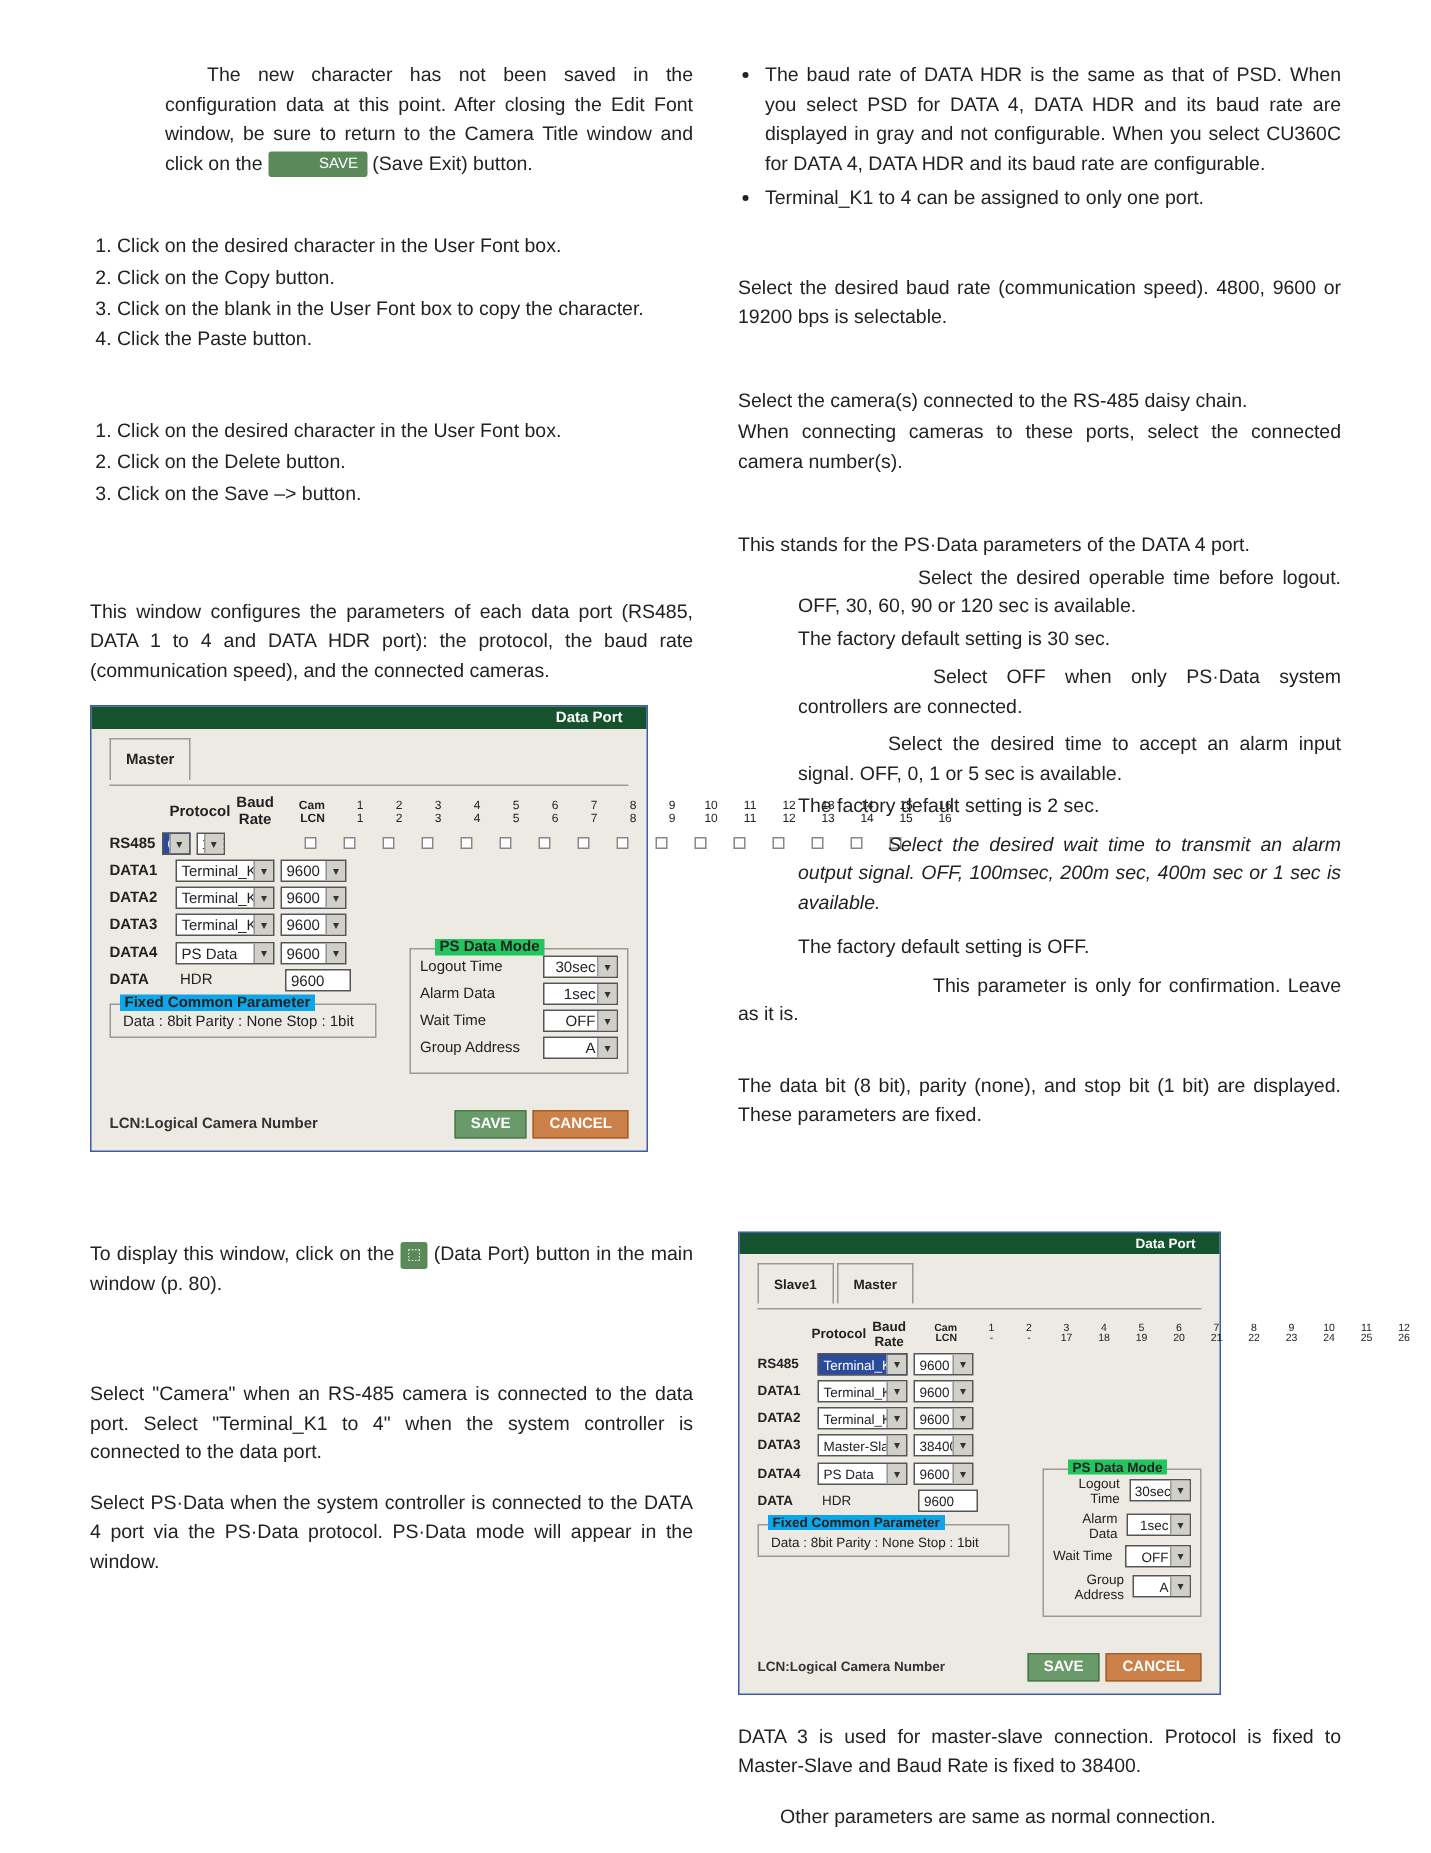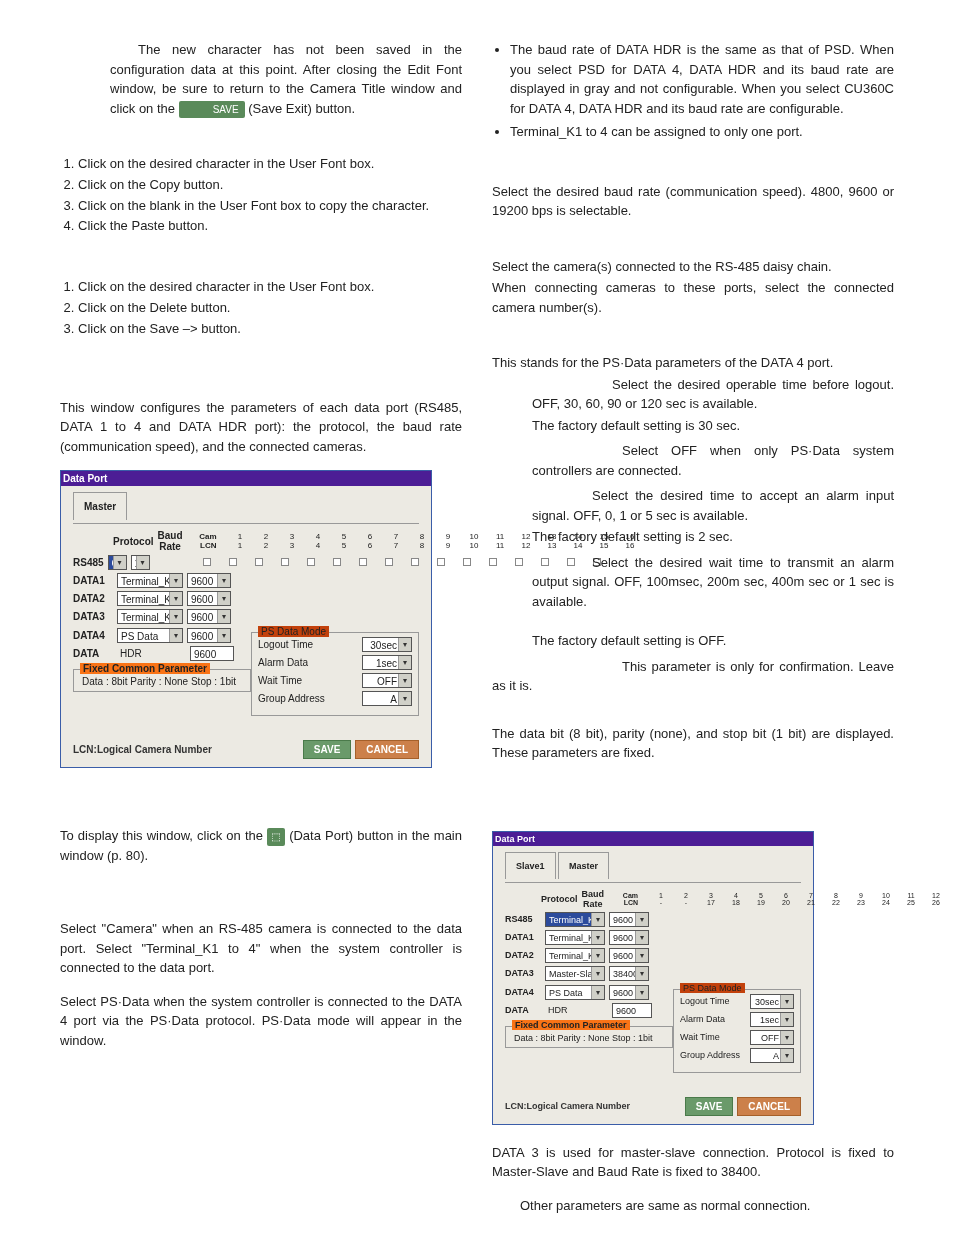--- a/index.html
+++ b/index.html
@@ -71,24 +71,25 @@
   
   .dp-window {
     border: 1px solid #3a5da8;
     background: #eceae3;
     font-size: 10px;
     margin: 14px 0 18px 0;
   }
   .dp-window.large { width: 370px; }
   .dp-window.small { width: 320px; font-size: 9px; }
   .dp-titlebar {
-    background: #4c1d95;
+    background: #14532d;
     color: #fff;
     font-weight: bold;
-    padding: 2px 2px;
+    padding: 2px 16px;
+    text-align: right;
   }
   .dp-body {
     padding: 6px 12px 8px 12px;
   }
   .dp-tabs {
     margin-bottom: 4px;
   }
   .dp-tab {
     display: inline-block;
     border: 1px solid #999;
@@ -160,60 +161,60 @@
   .cam-box {
     display: inline-block;
     width: 8px; height: 8px;
     border: 1px solid #888;
     background: #fff;
     box-sizing: border-box;
   }
 
   .dp-two {
     display: flex;
-    gap: 0;
+    gap: 22px;
     margin-top: 4px;
   }
   .dp-left { flex: 0 0 auto; }
   .dp-right { flex: 1; }
 
   .ps-box {
     border: 1px solid #999;
     padding: 4px 6px 6px 6px;
     position: relative;
     margin-top: 4px;
   }
   .ps-box-title {
     position: absolute;
     top: -7px;
-    left: 6px;
-    background: #c2410c;
+    left: 16px;
+    background: #22c55e;
     padding: 0 3px;
-    font-weight: normal;
+    font-weight: bold;
   }
   .ps-row {
     display: flex;
     justify-content: space-between;
     align-items: center;
     margin-bottom: 3px;
     gap: 6px;
     text-align: right;
   }
 
   .fixed-box {
     border: 1px solid #999;
     padding: 6px 8px 4px 8px;
     position: relative;
     margin-top: 8px;
     width: 160px;
   }
   .fixed-title {
     position: absolute;
     top: -7px; left: 6px;
-    background: #f97316;
+    background: #0ea5e9;
     padding: 0 3px;
     font-weight: bold;
   }
 
   .dp-footer {
     display: flex;
     align-items: center;
     justify-content: space-between;
     margin-top: 24px;
   }
@@ -445,21 +446,21 @@
     <p class="para" style="margin-bottom:2px;">Select the camera(s) connected to the RS-485 daisy chain.</p>
     <p class="para">When connecting cameras to these ports, select the connected camera number(s).</p>
 
     <div class="gap20"></div>
     <p class="para" style="margin-bottom:2px;">This stands for the PS·Data parameters of the DATA 4 port.</p>
     <p class="para" style="margin-bottom:2px; padding-left:40px; text-indent:80px;">Select the desired operable time before logout. OFF, 30, 60, 90 or 120 sec is available.</p>
     <p class="para" style="margin-bottom:6px; padding-left:40px;">The factory default setting is 30 sec.</p>
     <p class="para" style="margin-bottom:6px; padding-left:40px; text-indent:90px;">Select OFF when only PS·Data system controllers are connected.</p>
     <p class="para" style="margin-bottom:2px; padding-left:40px; text-indent:60px;">Select the desired time to accept an alarm input signal. OFF, 0, 1 or 5 sec is available.</p>
     <p class="para" style="margin-bottom:6px; padding-left:40px;">The factory default setting is 2 sec.</p>
-    <p class="para" style="margin-bottom:20px; padding-left:40px; text-indent:60px;">Select the desired wait time to transmit an alarm output signal. OFF, 100msec, 200m sec, 400m sec or 1 sec is available.</p>
+    <p class="para" style="margin-bottom:10px; padding-left:40px; text-indent:60px;font-style:italic;">Select the desired wait time to transmit an alarm output signal. OFF, 100msec, 200m sec, 400m sec or 1 sec is available.</p>
     <p class="para" style="margin-bottom:6px; padding-left:40px;">The factory default setting is OFF.</p>
     <p class="para" style="margin-bottom:6px; text-indent:130px;">This parameter is only for confirmation. Leave as it is.</p>
 
     <div class="gap20"></div>
     <p class="para">The data bit (8 bit), parity (none), and stop bit (1 bit) are displayed. These parameters are fixed.</p>
 
     <div class="gap40"></div>
 
     <div class="dp-window small">
       <div class="dp-titlebar">Data Port</div>

